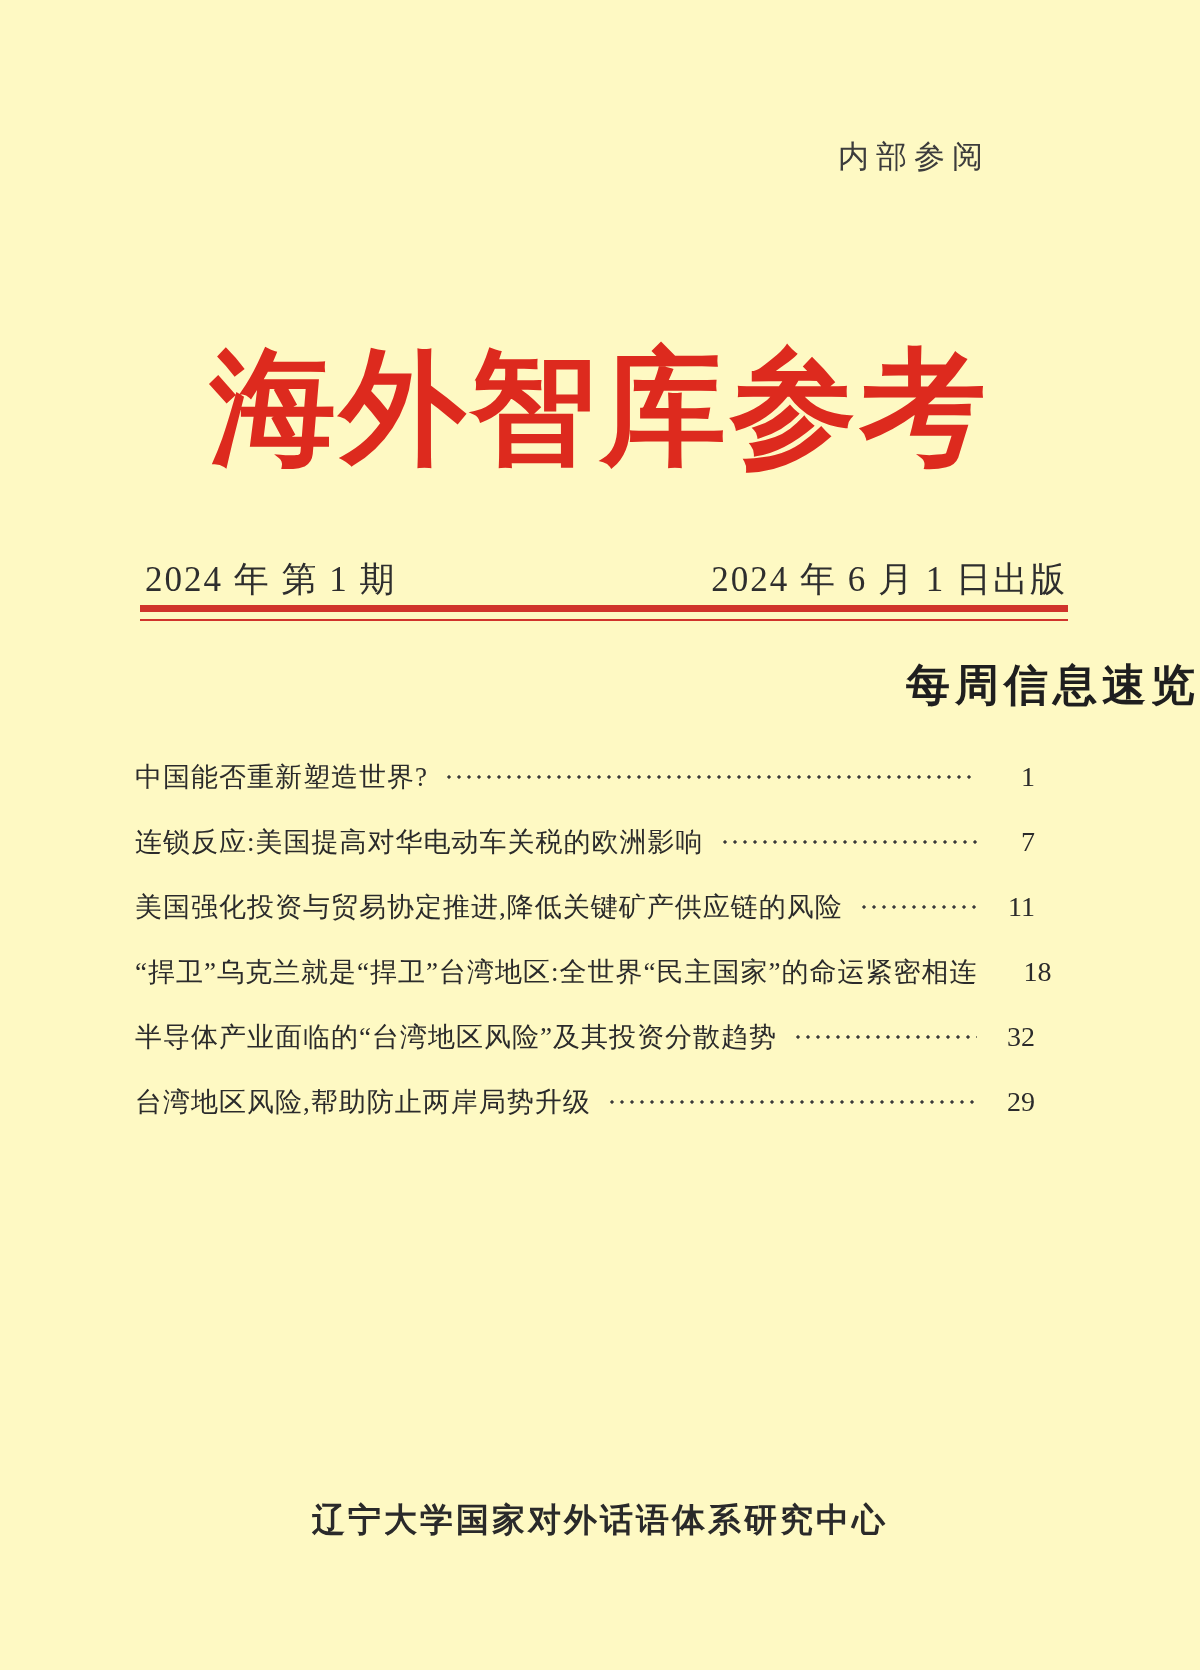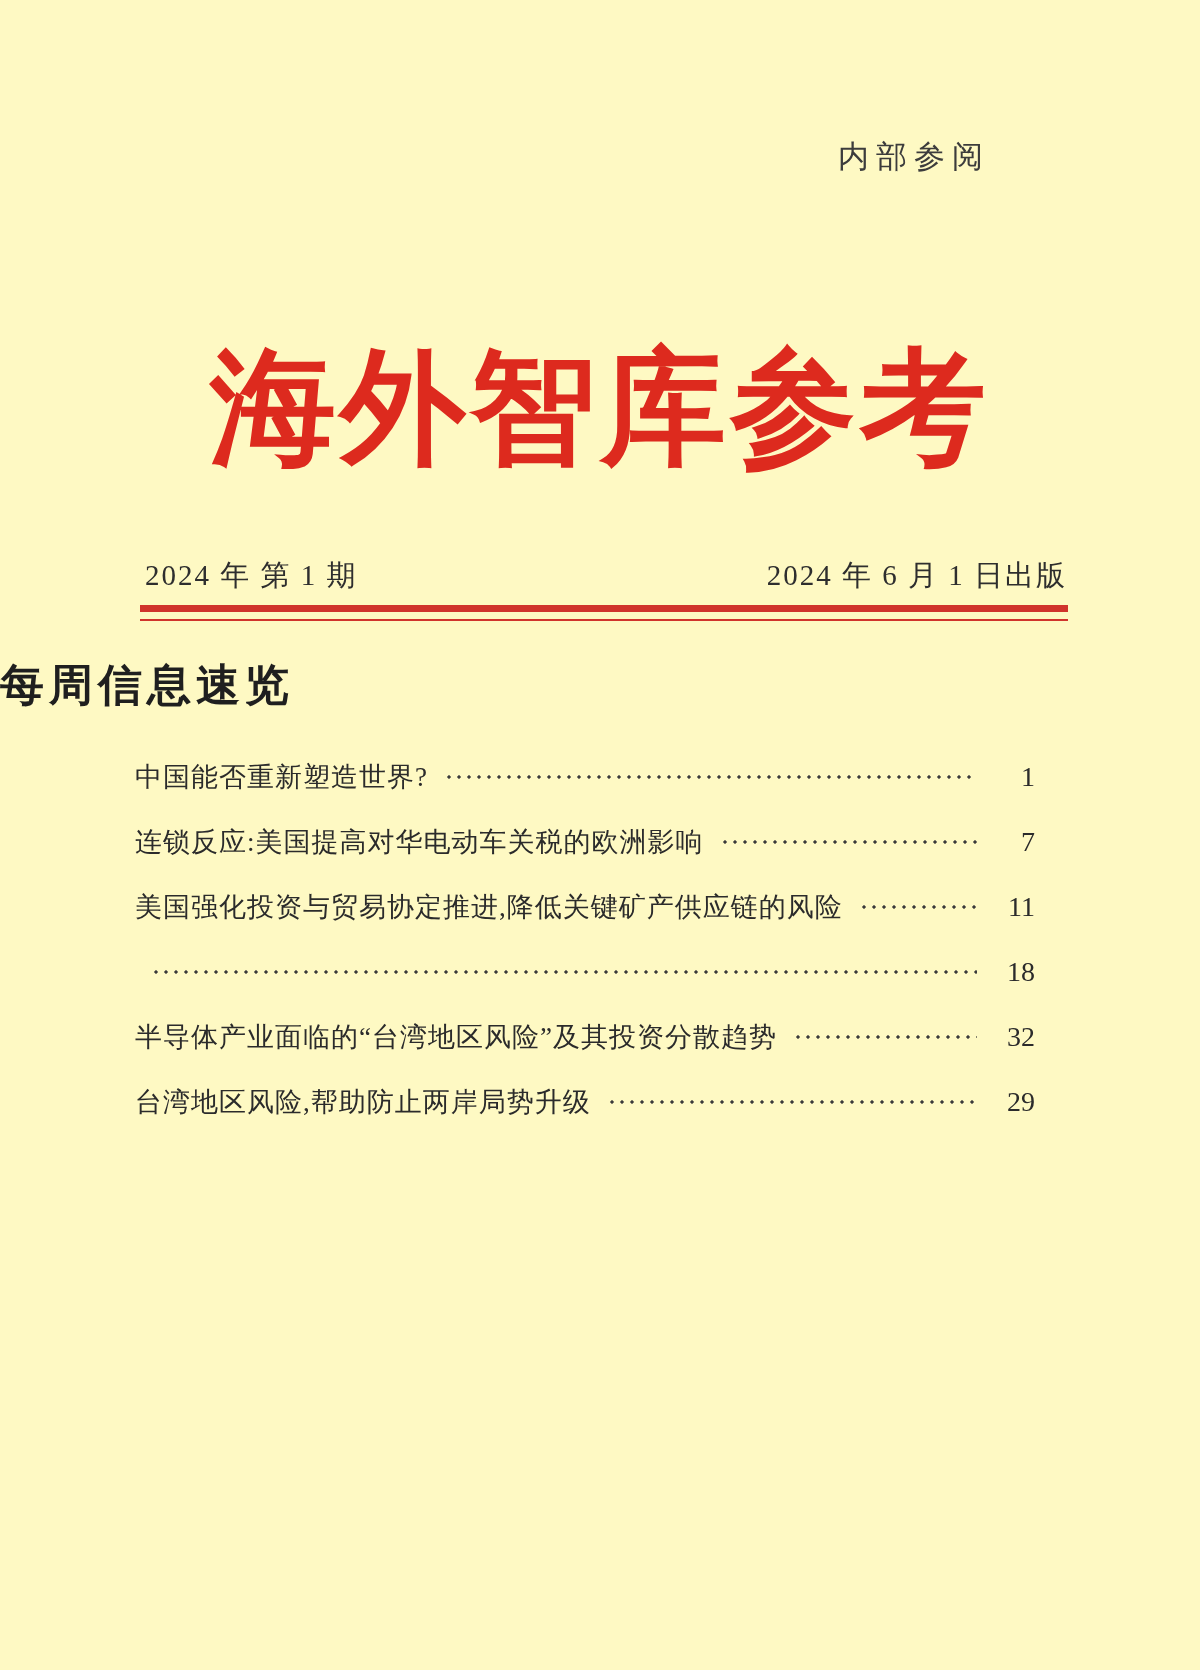--- a/index.html
+++ b/index.html
@@ -43,42 +43,42 @@
   }
 
   .issue-line {
     position: absolute;
     top: 556px;
     left: 145px;
     right: 133px;
     display: flex;
     justify-content: space-between;
     align-items: center;
-    font-size: 29px;
+    font-size: 35px;
     letter-spacing: 2px;
     color: #2e2e2e;
   }
 
   .double-rule {
     position: absolute;
     top: 605px;
     left: 140px;
     right: 132px;
     height: 16px;
     box-sizing: border-box;
     border-top: 7px solid #d0342c;
     border-bottom: 2px solid #d0342c;
   }
 
   .section-heading {
     position: absolute;
     top: 656px;
     left: 0;
     width: 100%;
-    text-align: left;
+    text-align: right;
     font-size: 44px;
     font-weight: 700;
     letter-spacing: 5px;
     color: #1f1f1f;
     font-family: "Liberation Sans", "DejaVu Sans", sans-serif;
   }
 
   .toc {
     position: absolute;
     top: 744px;
@@ -158,31 +158,33 @@
         <span class="toc-page">7</span>
       </div>
 
       <div class="toc-row">
         <span class="toc-title">美国强化投资与贸易协定推进,降低关键矿产供应链的风险</span>
         <span class="leader"></span>
         <span class="toc-page">11</span>
       </div>
 
       <div class="toc-row">
+        <span class="toc-title">“捍卫”乌克兰就是“捍卫”台湾地区:全世界“民主国家”的命运紧密相连</span>
         <span class="leader"></span>
         <span class="toc-page">18</span>
       </div>
 
       <div class="toc-row">
         <span class="toc-title">半导体产业面临的“台湾地区风险”及其投资分散趋势</span>
         <span class="leader"></span>
         <span class="toc-page">32</span>
       </div>
 
       <div class="toc-row">
         <span class="toc-title">台湾地区风险,帮助防止两岸局势升级</span>
         <span class="leader"></span>
         <span class="toc-page">29</span>
       </div>
     </div>
 
+  <div class="publisher">辽宁大学国家对外话语体系研究中心</div>
 
 </div>
 
 </body></html>

